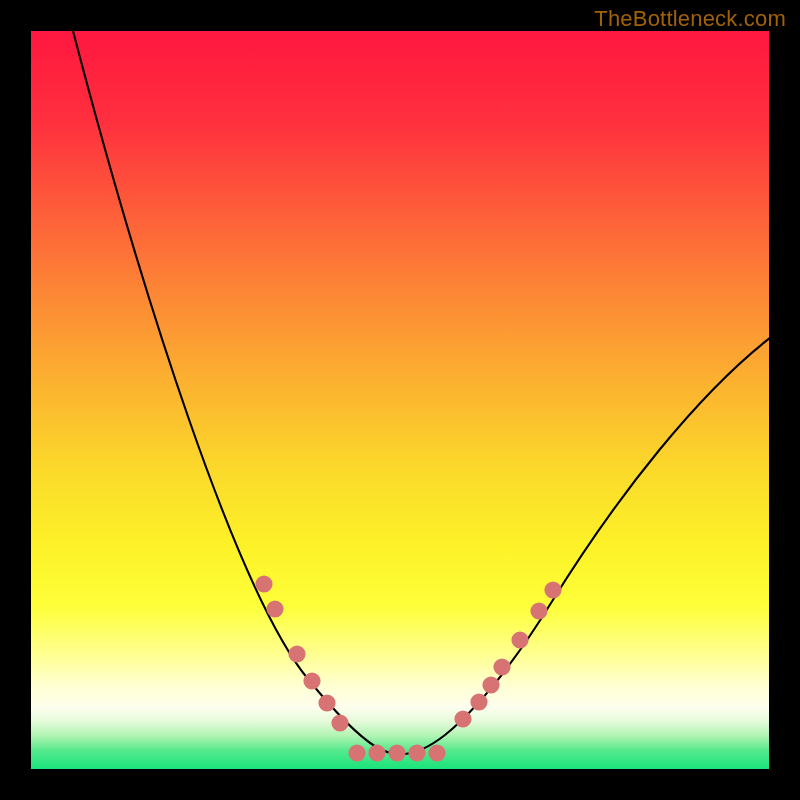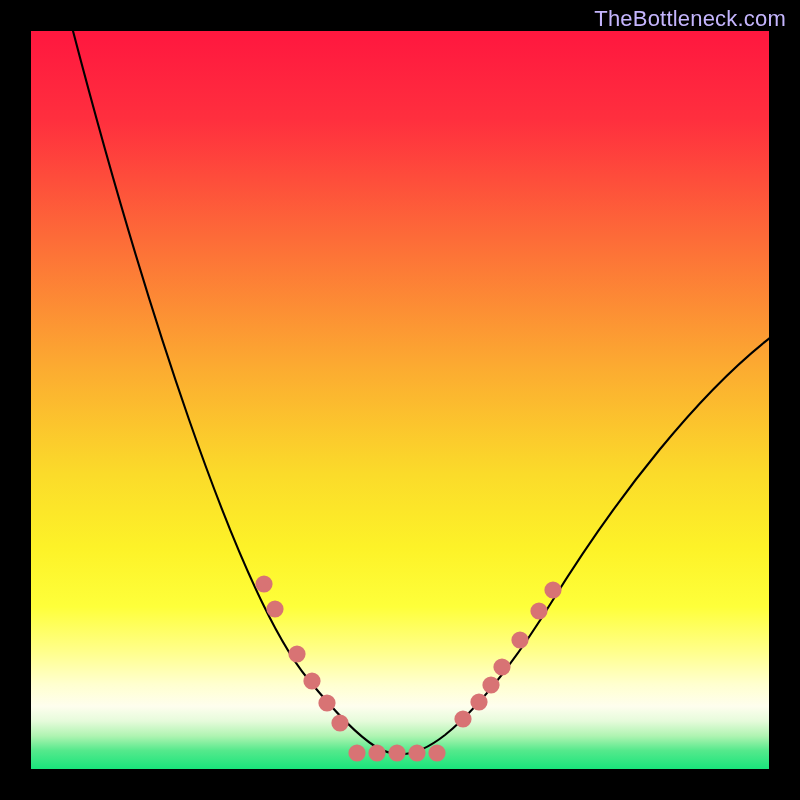--- a/index.html
+++ b/index.html
@@ -15,21 +15,21 @@
     width: 800px;
     height: 800px;
     background: #000;
   }
   .watermark {
     position: absolute;
     top: 6px;
     right: 14px;
     font-family: Arial, Helvetica, sans-serif;
     font-size: 22px;
-    color: #c4b5fd;
+    color: #a16207;
     letter-spacing: 0.2px;
     z-index: 10;
   }
   .plot-area {
     position: absolute;
     left: 31px;
     top: 31px;
     width: 738px;
     height: 738px;
     overflow: hidden;

